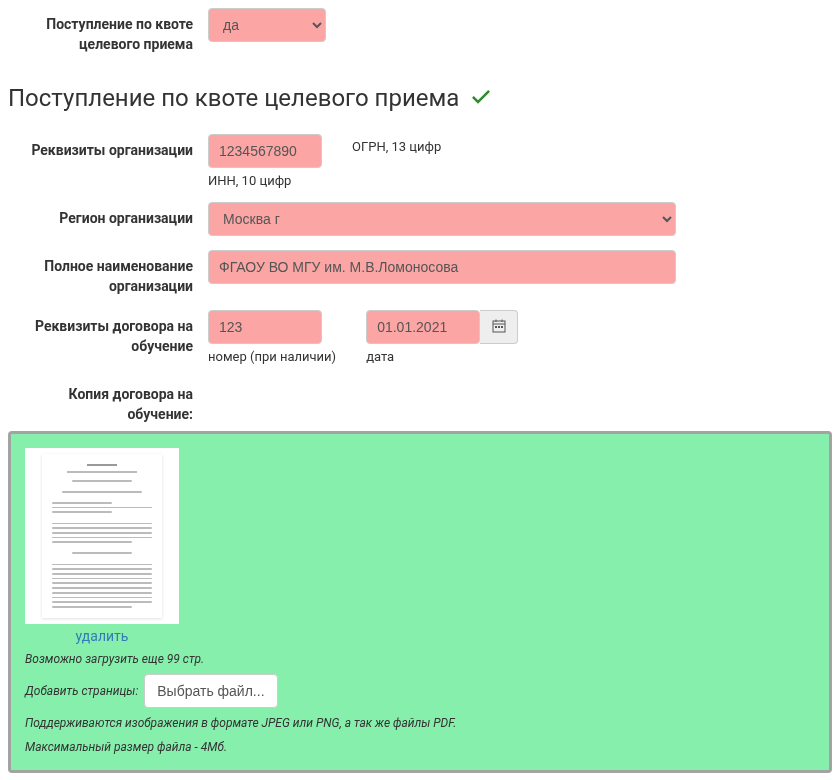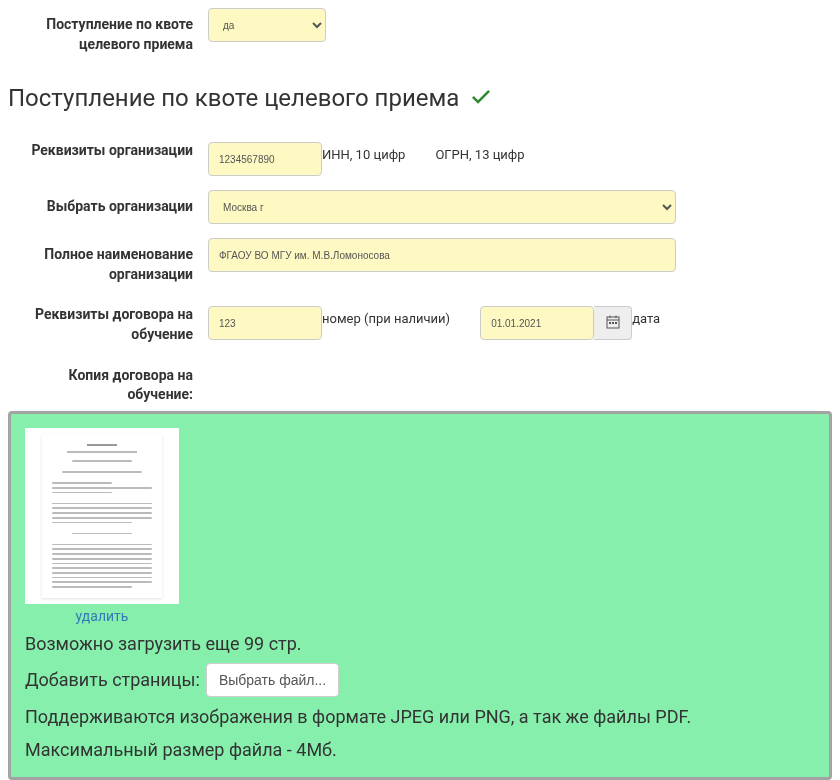--- a/index.html
+++ b/index.html
@@ -23,29 +23,29 @@
       font-weight: 700;
       color: #333;
       line-height: 1.4;
     }
     .form-controls {
       flex: 1;
       display: flex;
       gap: 30px;
       align-items: flex-start;
     }
-    .control-group { display: flex; flex-direction: row; margin-top: 8px; }
+    .control-group { display: flex; flex-direction: column; }
     .helper-text { font-size: 13px; color: #333; margin-top: 5px; }
     select, input[type="text"] {
       border: 1px solid #ccc;
       border-radius: 4px;
       padding: 6px 10px;
-      font-size: 10px;
+      font-size: 14px;
       color: #555;
-      background: #fef9c3;
+      background: #fca5a5;
       height: 34px;
     }
     select { padding-right: 24px; }
     .select-small { width: 118px; }
     .input-inn { width: 114px; }
     .input-ogrn { width: 114px; }
     .select-full { width: 468px; }
     .input-full { width: 468px; }
     .input-num { width: 114px; }
     .input-date { width: 114px; }
@@ -101,21 +101,21 @@
     .doc-med { width: 80%; }
     .doc-gap { height: 4px; background: transparent; }
     .delete-link {
       display: block;
       text-align: center;
       color: #337ab7;
       font-size: 14px;
       margin-top: 4px;
       cursor: pointer;
     }
-    .panel-text { font-size: 18px; color: #333; margin-top: 6px; line-height: 1.5; }
+    .panel-text { font-size: 12px; color: #333; margin-top: 6px; line-height: 1.5; font-style: italic; }
     .add-row { display: flex; align-items: center; gap: 6px; margin-top: 6px; }
     .file-btn {
       border: 1px solid #ccc;
       background: #fff;
       border-radius: 4px;
       padding: 6px 12px;
       font-size: 14px;
       color: #555;
       cursor: pointer;
       height: 34px;
@@ -150,21 +150,21 @@
       <input type="text" class="input-inn" value="1234567890" style="">
       <span class="helper-text">ИНН, 10 цифр</span>
     </div>
     <div class="control-group">
       <span class="helper-text">ОГРН, 13 цифр</span>
     </div>
   </div>
 </div>
 
 <div class="form-row">
-  <div class="form-label">Выбрать организации</div>
+  <div class="form-label">Регион организации</div>
   <div class="form-controls">
     <select class="select-full">
       <option>Москва г</option>
     </select>
   </div>
 </div>
 
 <div class="form-row">
   <div class="form-label">Полное наименование организации</div>
   <div class="form-controls">

